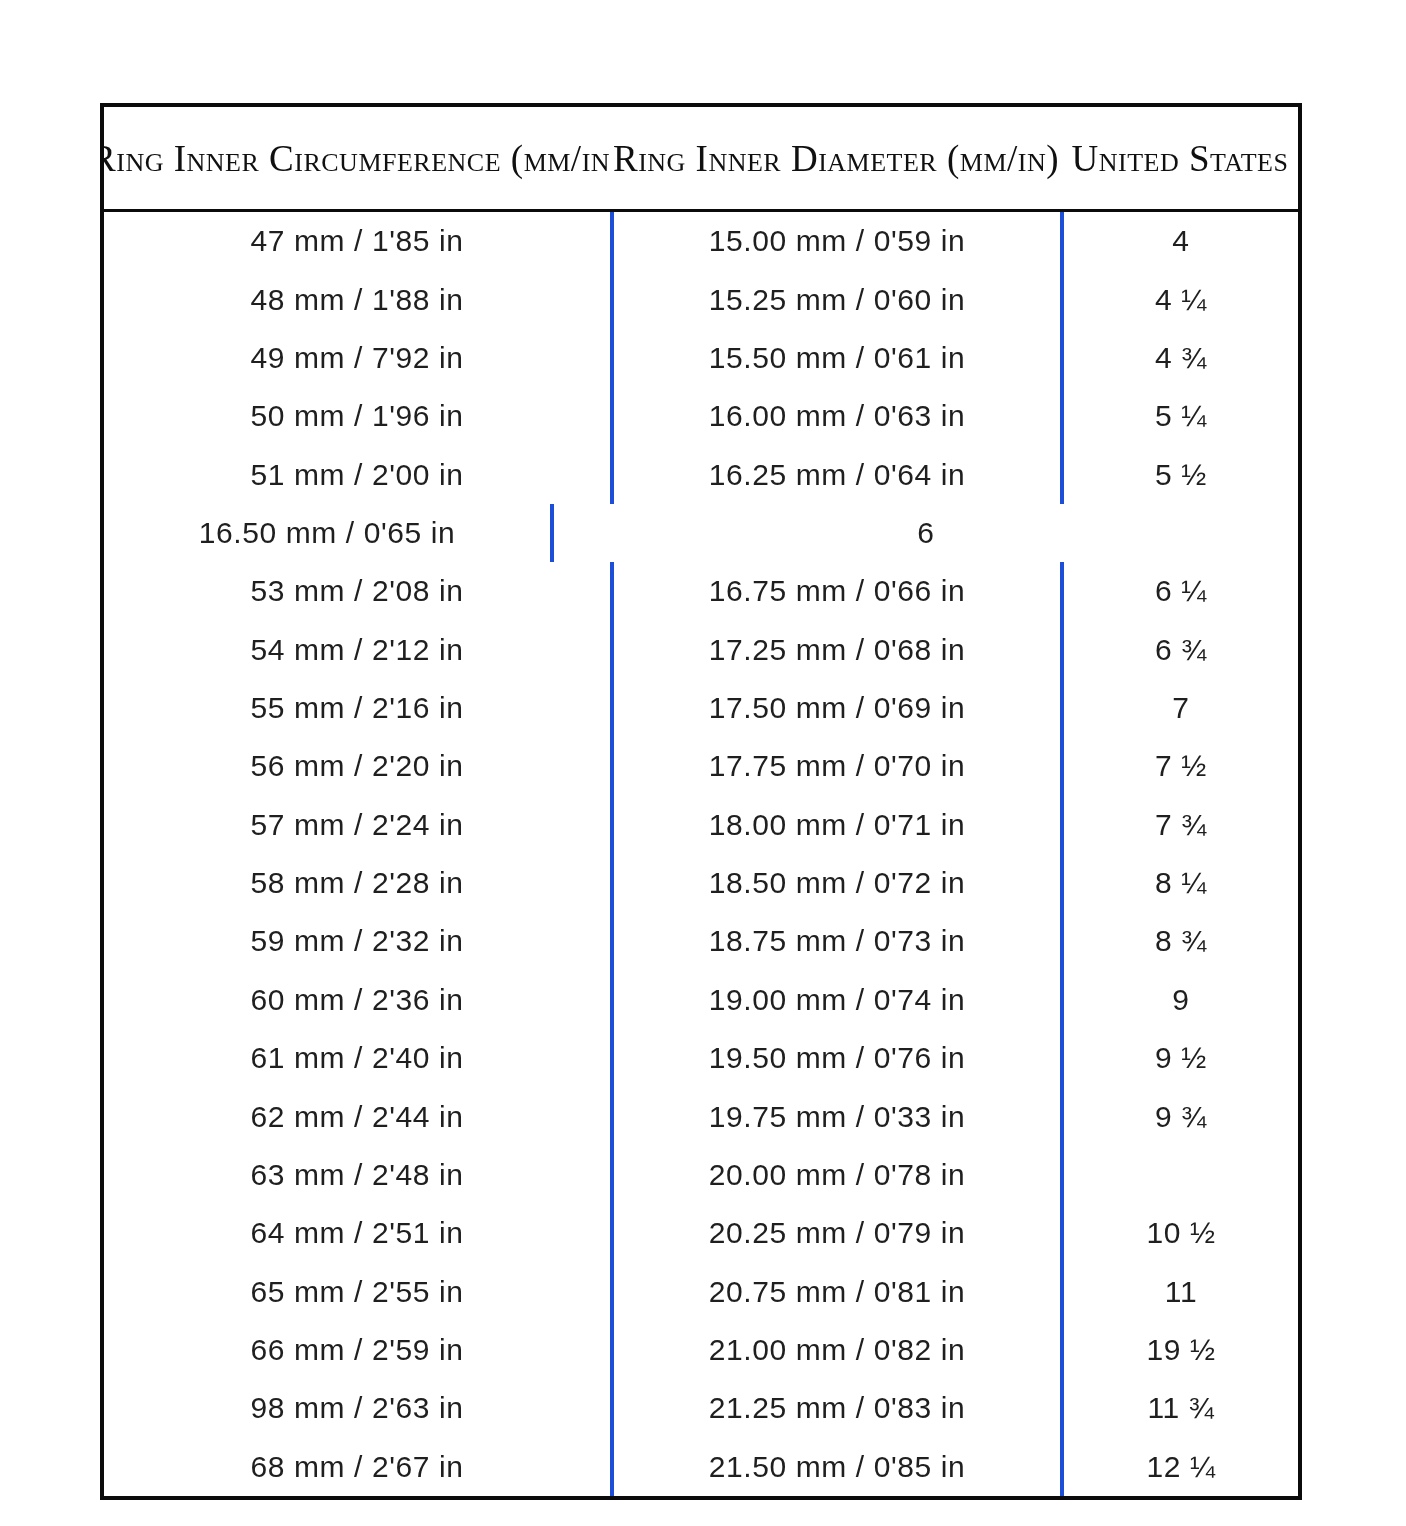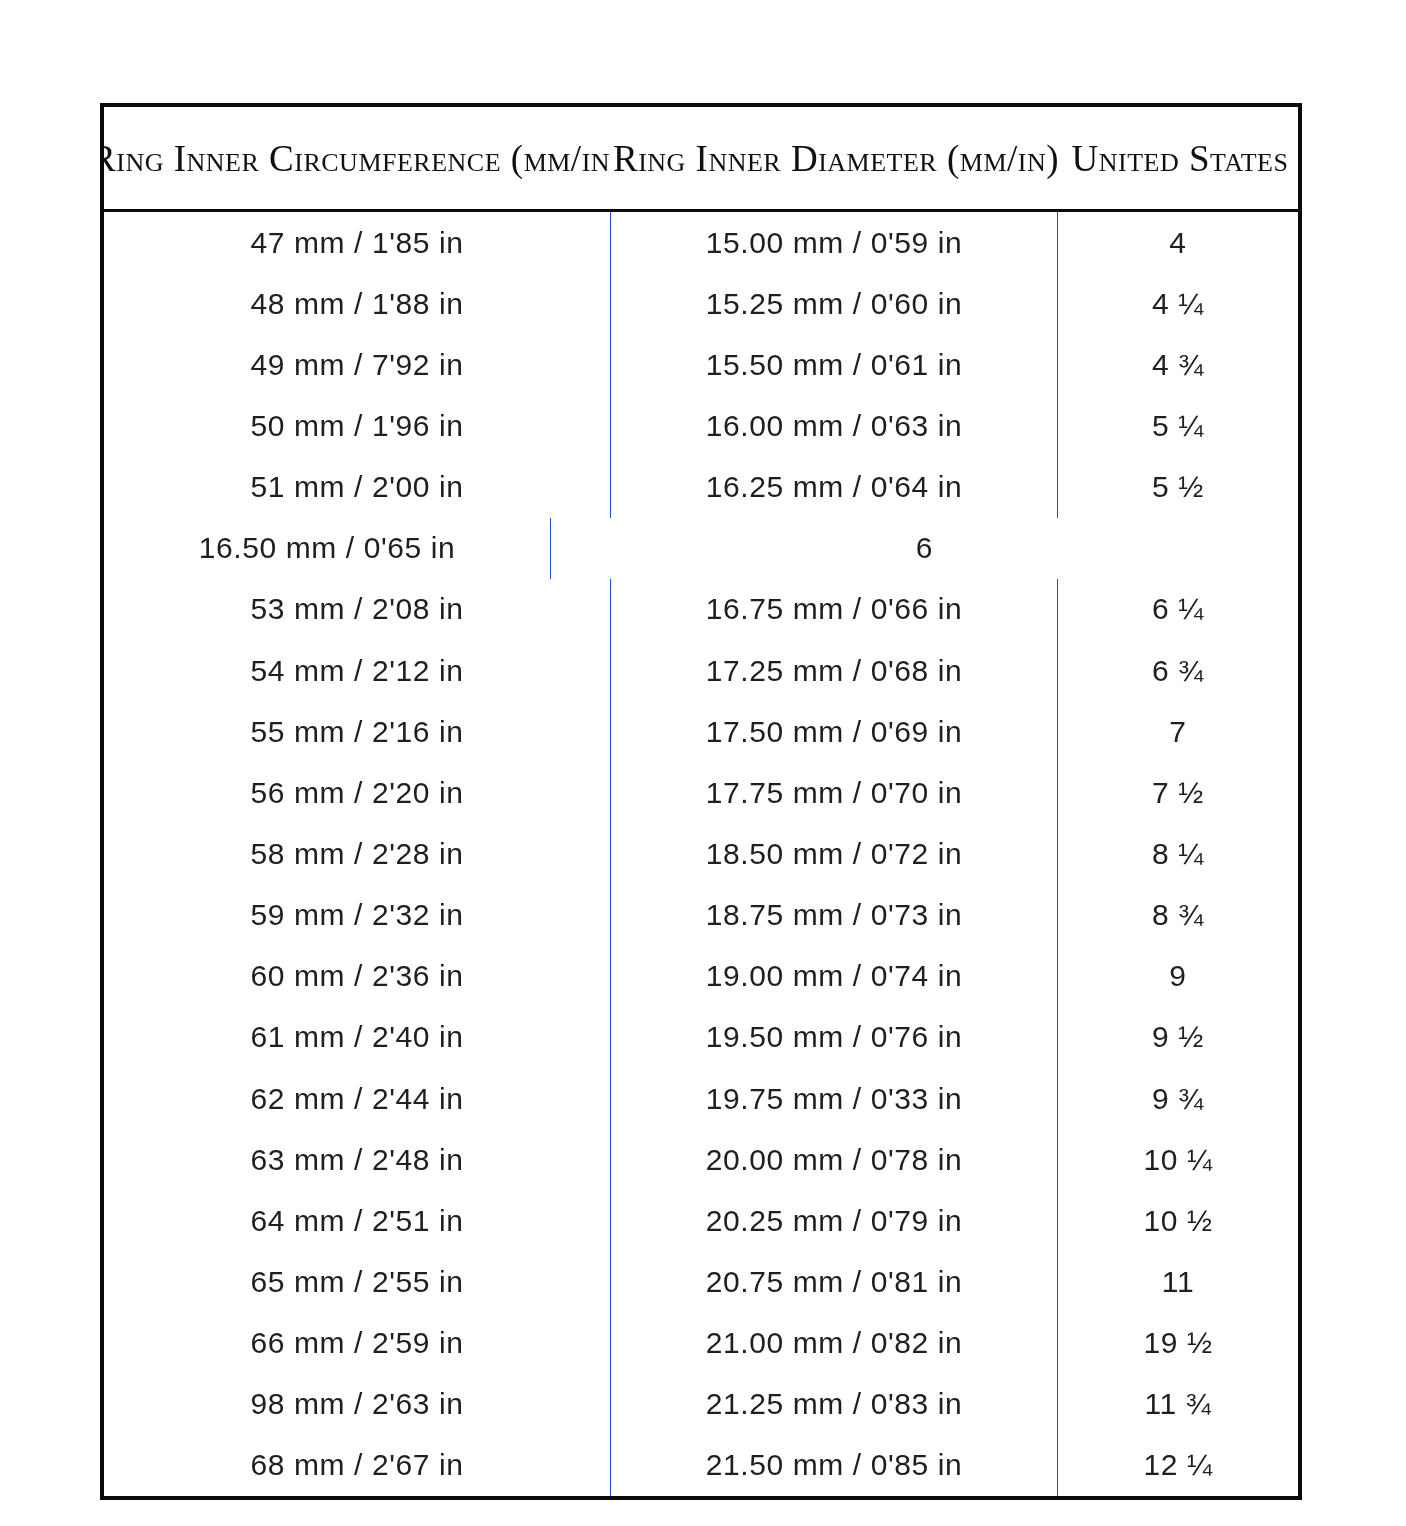--- a/index.html
+++ b/index.html
@@ -40,21 +40,21 @@
   .cell {
     display: flex;
     align-items: center;
     justify-content: center;
     text-align: center;
     overflow: hidden;
   }
   .c1 { width: 506px; }
   .c2 { width: 446px; }
   .c3 { flex: 1; }
-  .row .c1, .row .c2 { border-right: 1px solid #1d4ed8; }
+  .row .c1, .row .c2 { border-right: 4px solid #1d4ed8; }
   .header-row .c1, .header-row .c2 { border-right: 3px solid transparent; }
   .header-cell {
     font-family: "Liberation Serif", serif;
     font-variant: small-caps;
     font-size: 37px;
     font-weight: 500;
     letter-spacing: 0.5px;
     color: #101010;
     white-space: nowrap;
   }
@@ -119,20 +119,25 @@
       <div class="cell c1 body-cell">55 mm / 2'16 in</div>
       <div class="cell c2 body-cell">17.50 mm / 0'69 in</div>
       <div class="cell c3 body-cell">7</div>
     </div>
     <div class="row">
       <div class="cell c1 body-cell">56 mm / 2'20 in</div>
       <div class="cell c2 body-cell">17.75 mm / 0'70 in</div>
       <div class="cell c3 body-cell">7 ½</div>
     </div>
     <div class="row">
+      <div class="cell c1 body-cell">57 mm / 2'24 in</div>
+      <div class="cell c2 body-cell">18.00 mm / 0'71 in</div>
+      <div class="cell c3 body-cell">7 ¾</div>
+    </div>
+    <div class="row">
       <div class="cell c1 body-cell">58 mm / 2'28 in</div>
       <div class="cell c2 body-cell">18.50 mm / 0'72 in</div>
       <div class="cell c3 body-cell">8 ¼</div>
     </div>
     <div class="row">
       <div class="cell c1 body-cell">59 mm / 2'32 in</div>
       <div class="cell c2 body-cell">18.75 mm / 0'73 in</div>
       <div class="cell c3 body-cell">8 ¾</div>
     </div>
     <div class="row">
@@ -146,21 +151,20 @@
       <div class="cell c3 body-cell">9 ½</div>
     </div>
     <div class="row">
       <div class="cell c1 body-cell">62 mm / 2'44 in</div>
       <div class="cell c2 body-cell">19.75 mm / 0'33 in</div>
       <div class="cell c3 body-cell">9 ¾</div>
     </div>
     <div class="row">
       <div class="cell c1 body-cell">63 mm / 2'48 in</div>
       <div class="cell c2 body-cell">20.00 mm / 0'78 in</div>
-      <div class="cell c3 body-cell">10 ¼</div>
     </div>
     <div class="row">
       <div class="cell c1 body-cell">64 mm / 2'51 in</div>
       <div class="cell c2 body-cell">20.25 mm / 0'79 in</div>
       <div class="cell c3 body-cell">10 ½</div>
     </div>
     <div class="row">
       <div class="cell c1 body-cell">65 mm / 2'55 in</div>
       <div class="cell c2 body-cell">20.75 mm / 0'81 in</div>
       <div class="cell c3 body-cell">11</div>

